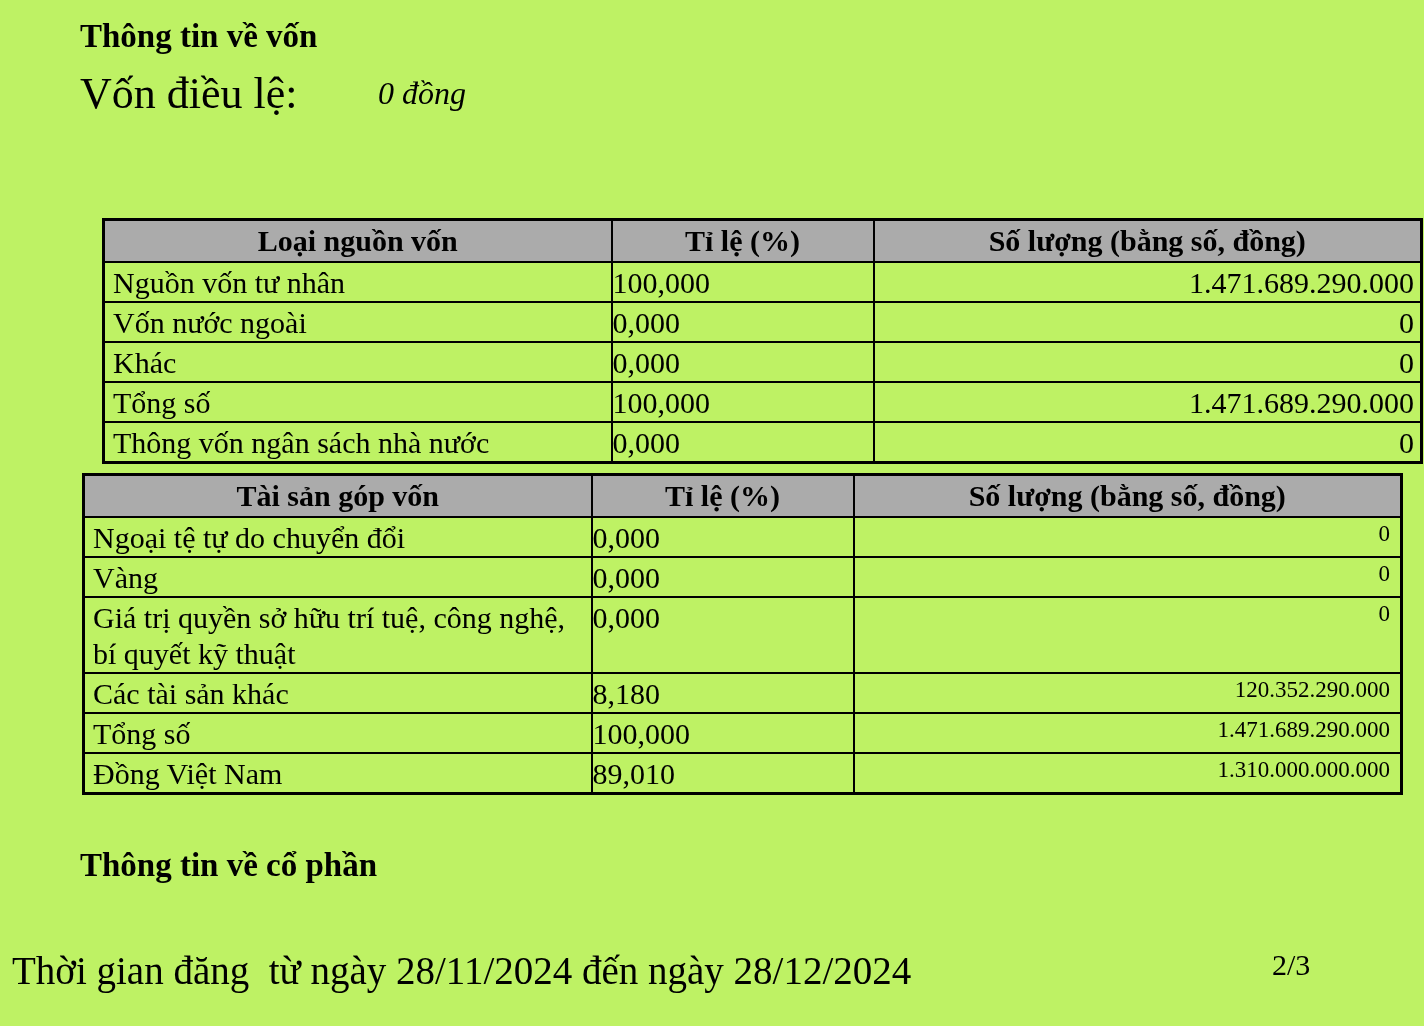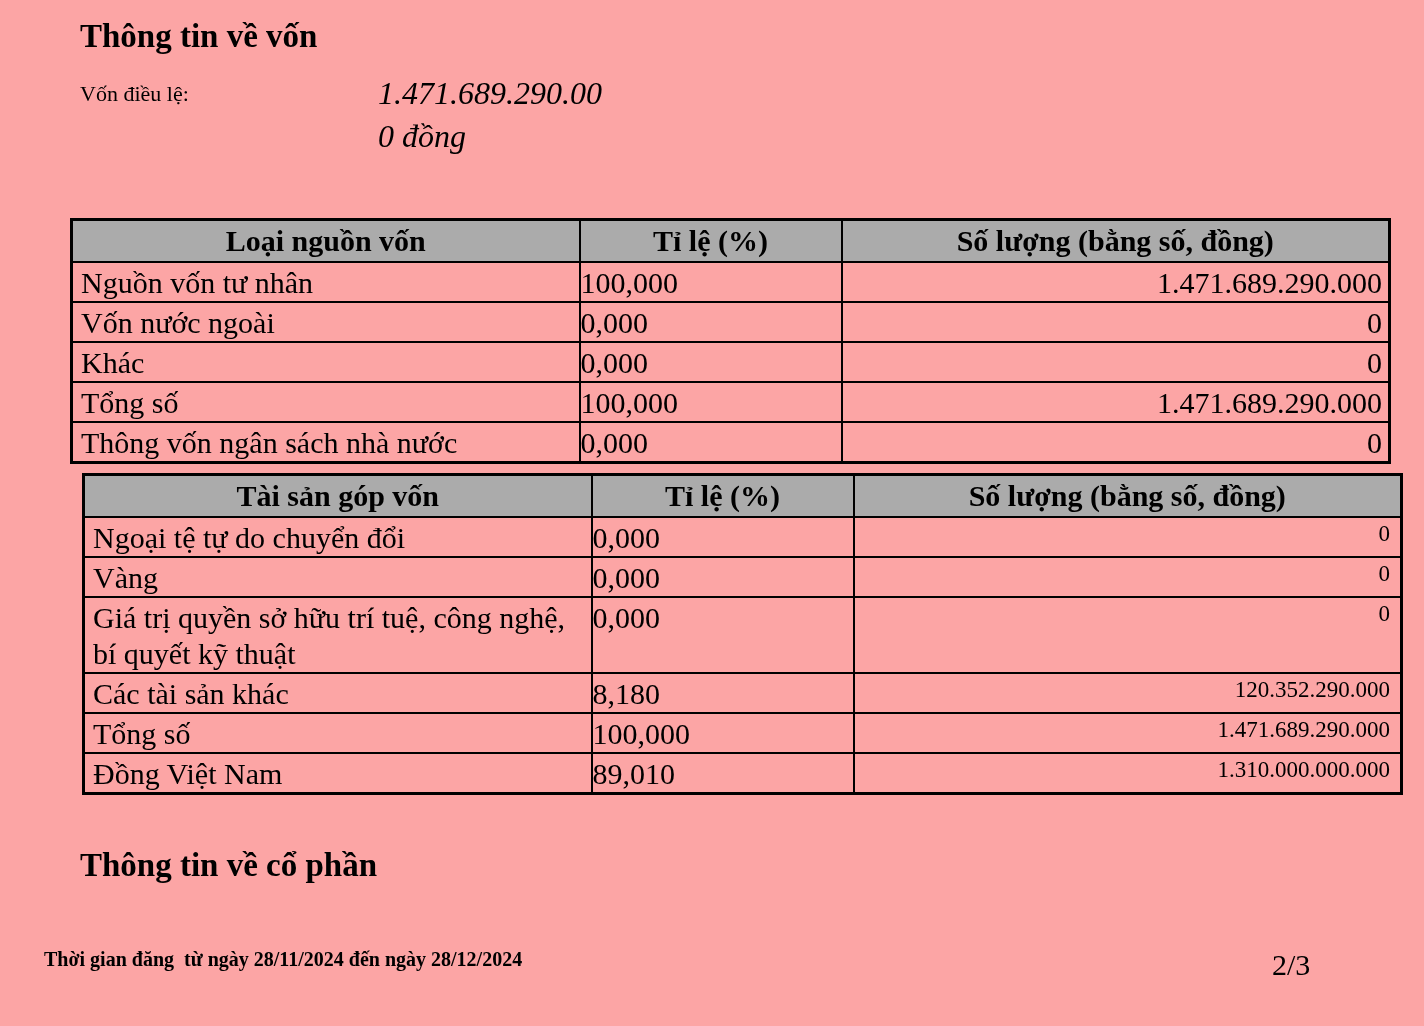--- a/index.html
+++ b/index.html
@@ -1,56 +1,56 @@
 <!DOCTYPE html>
 <html style="--header-bg: #ababab;"><head>
 <meta charset="utf-8">
 <style>
   * { box-sizing: border-box; }
   html, body { margin: 0; padding: 0; background: #ffffff; }
   .page {
     position: relative;
     width: 1424px;
     height: 1026px;
-    background: #fca5a5;
+    background: #bef264;
     color: #000000;
     font-family: "Liberation Serif", "DejaVu Serif", serif;
     overflow: hidden;
   }
   .heading {
     position: absolute;
     font-weight: bold;
     font-size: 33px;
     line-height: 40px;
     white-space: nowrap;
   }
   .heading-capital { left: 80px; top: 16px; }
   .heading-shares  { left: 80px; top: 845px; }
   .charter-label {
     position: absolute;
     left: 80px; top: 72px;
-    font-size: 22px;
+    font-size: 44px;
     line-height: 43px;
   }
   .charter-value {
     position: absolute;
     left: 378px; top: 72px;
     font-style: italic;
     font-size: 32px;
     line-height: 43px;
   }
   .data-table {
     position: absolute;
     left: 70px;
     width: 1318px;
     border-collapse: collapse;
     table-layout: fixed;
     border: 3px solid #000;
   }
-  .table-capital { top: 218px; }
+  .table-capital { top: 218px; margin-left: 32px; }
   .table-assets  { top: 473px; margin-left: 12px; }
   .data-table col.c1 { width: 508px; }
   .data-table col.c2 { width: 262px; }
   .data-table col.c3 { width: 548px; }
   .data-table th, .data-table td {
     border: 2px solid #000;
     overflow: hidden;
   }
   .data-table th {
     background: var(--header-bg, #ababab);
@@ -71,42 +71,40 @@
   .data-table td.col-ratio  { text-align: left; padding-right: 6px; }
   .data-table td.col-amount { text-align: right; padding-right: 6px; }
   .table-assets td.col-amount {
     font-size: 23px;
     line-height: 26px;
     padding-top: 3px;
     padding-right: 10px;
   }
   .footer-period {
     position: absolute;
-    left: 44px; top: 948px;
-    font-size: 20px;
+    left: 12px; top: 948px;
+    font-size: 39px;
     white-space: pre-wrap;
-    font-weight: bold;
   }
   .footer-page {
     position: absolute;
     left: 1272px; top: 948px;
     font-size: 30px;
   }
 </style>
 </head>
 <body>
 
 <div class="page">
 
   <div class="heading heading-capital">Thông tin về vốn</div>
 
   <div class="charter-label">Vốn điều lệ:</div>
 
   <div class="charter-value">
-    <div>1.471.689.290.00</div>
     <div>0 đồng</div>
   </div>
 
   <table class="data-table table-capital">
     <colgroup>
         <col class="c1">
         <col class="c2">
         <col class="c3">
       </colgroup>
     <thead>

